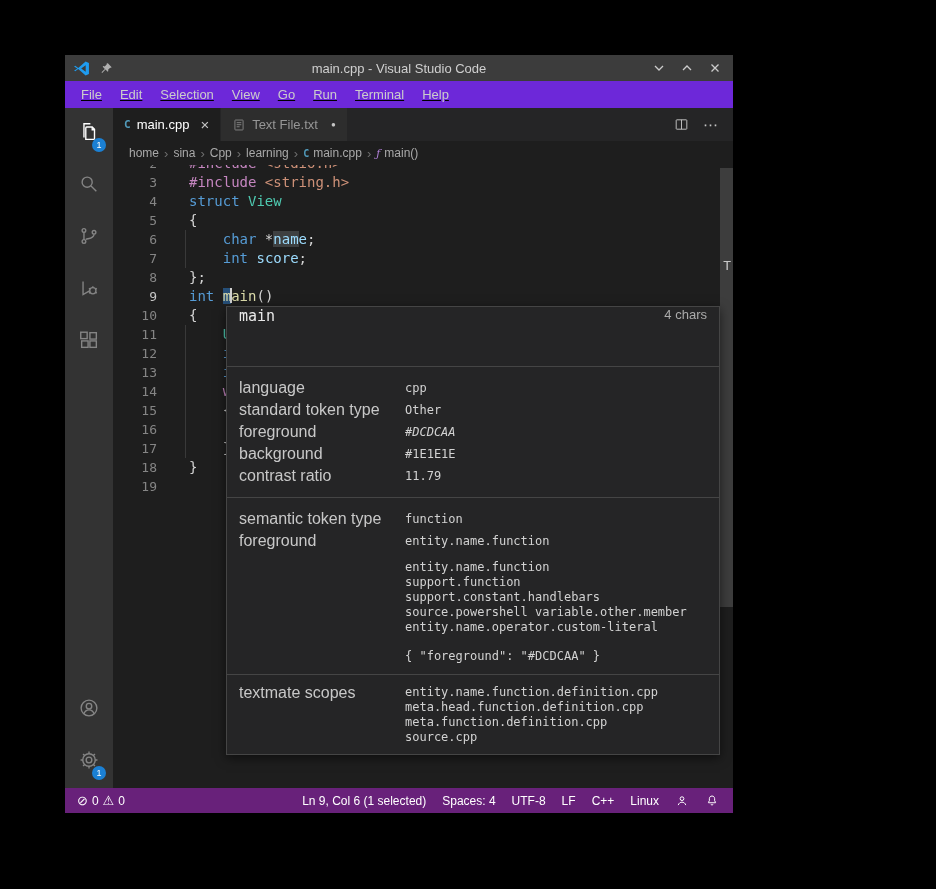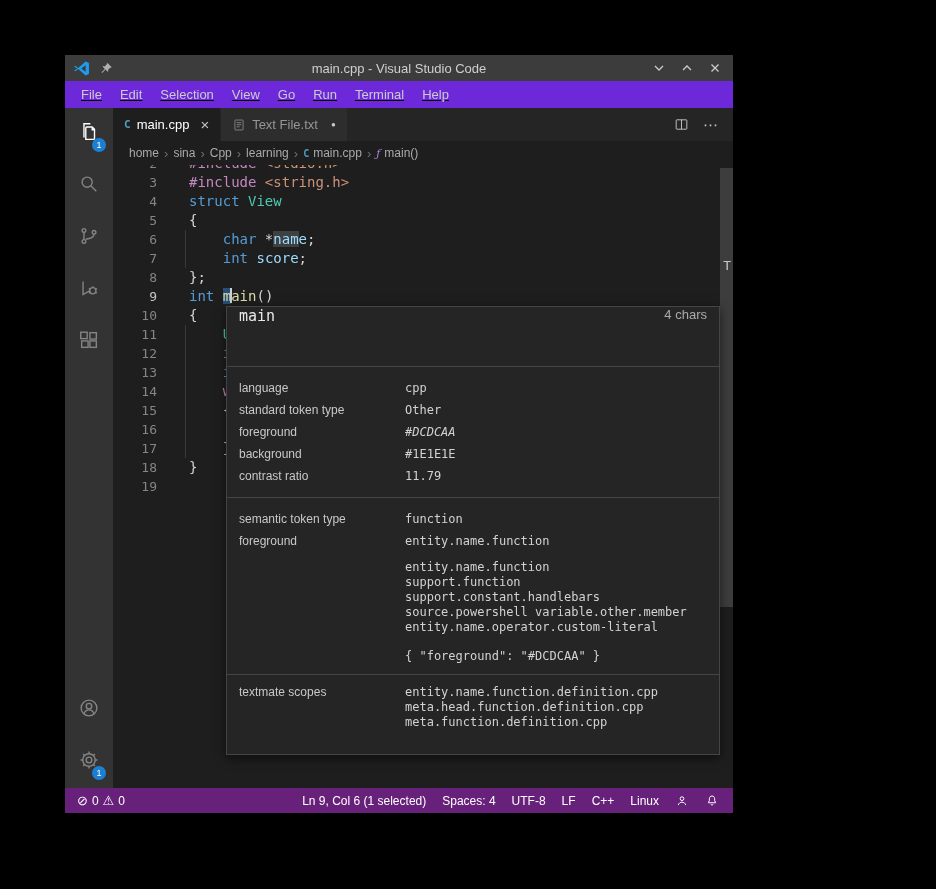--- a/index.html
+++ b/index.html
@@ -64,21 +64,21 @@
   .hover{position:absolute;left:113px;top:141px;width:494px;height:449px;background:#252526;
          border:1px solid #454545;box-sizing:border-box;z-index:10;color:#cccccc;
          box-shadow:0 3px 10px rgba(0,0,0,.55);overflow:hidden;}
   .hov-header{height:60px;border-bottom:1px solid #454545;display:flex;align-items:flex-start;padding:0 12px;box-sizing:border-box;}
   .hov-title{font-family:"DejaVu Sans Mono",monospace;font-size:15px;color:#e8e8e8;}
   .hov-meta{margin-left:auto;font-size:13px;color:#ababab;}
   .hov-sec{padding:10px 12px;border-bottom:1px solid #454545;}
   .hov-sec.last{border-bottom:none;}
   .hov-row{display:grid;grid-template-columns:166px 1fr;height:22px;align-items:center;}
   .hov-grid{display:grid;grid-template-columns:166px 1fr;}
-  .hov-label{color:#c8c8c8;font-size:12px;}
+  .hov-label{color:#c8c8c8;font-size:16px;}
   .hov-value{font-family:"DejaVu Sans Mono",monospace;font-size:12px;color:#d2d2d2;}
   .italic{font-style:italic;}
   .scope-line{font-family:"DejaVu Sans Mono",monospace;font-size:12px;line-height:15px;color:#d2d2d2;white-space:pre;}
   .mt8{margin-top:8px;} .mt14{margin-top:14px;}
   
   .statusbar{height:25px;background:#68217A;display:flex;align-items:center;color:#ffffff;font-size:12px;
              padding:0 12px;flex:0 0 auto;}
   .sb-left{display:flex;align-items:center;gap:10px;}
   .sb-item{display:flex;align-items:center;gap:4px;}
   .sb-icon{font-size:13px;line-height:1;}
@@ -385,20 +385,21 @@
               <div class="scope-line">{ "foreground": "#DCDCAA" }</div>
             </div>
           </div>
           <div class="hov-sec last">
             <div class="hov-grid">
               <span class="hov-label" style="align-self:start;line-height:15px;">textmate scopes</span>
               <div id="tm-scopes">
                   <div class="scope-line">entity.name.function.definition.cpp</div>
                   <div class="scope-line">meta.head.function.definition.cpp</div>
                   <div class="scope-line">meta.function.definition.cpp</div>
+                  <div class="scope-line">source.cpp</div>
                 </div>
             </div>
           </div>
         </div>
       </div>
     </div>
   </div>
 
   <div class="statusbar">
     <div class="sb-left">

